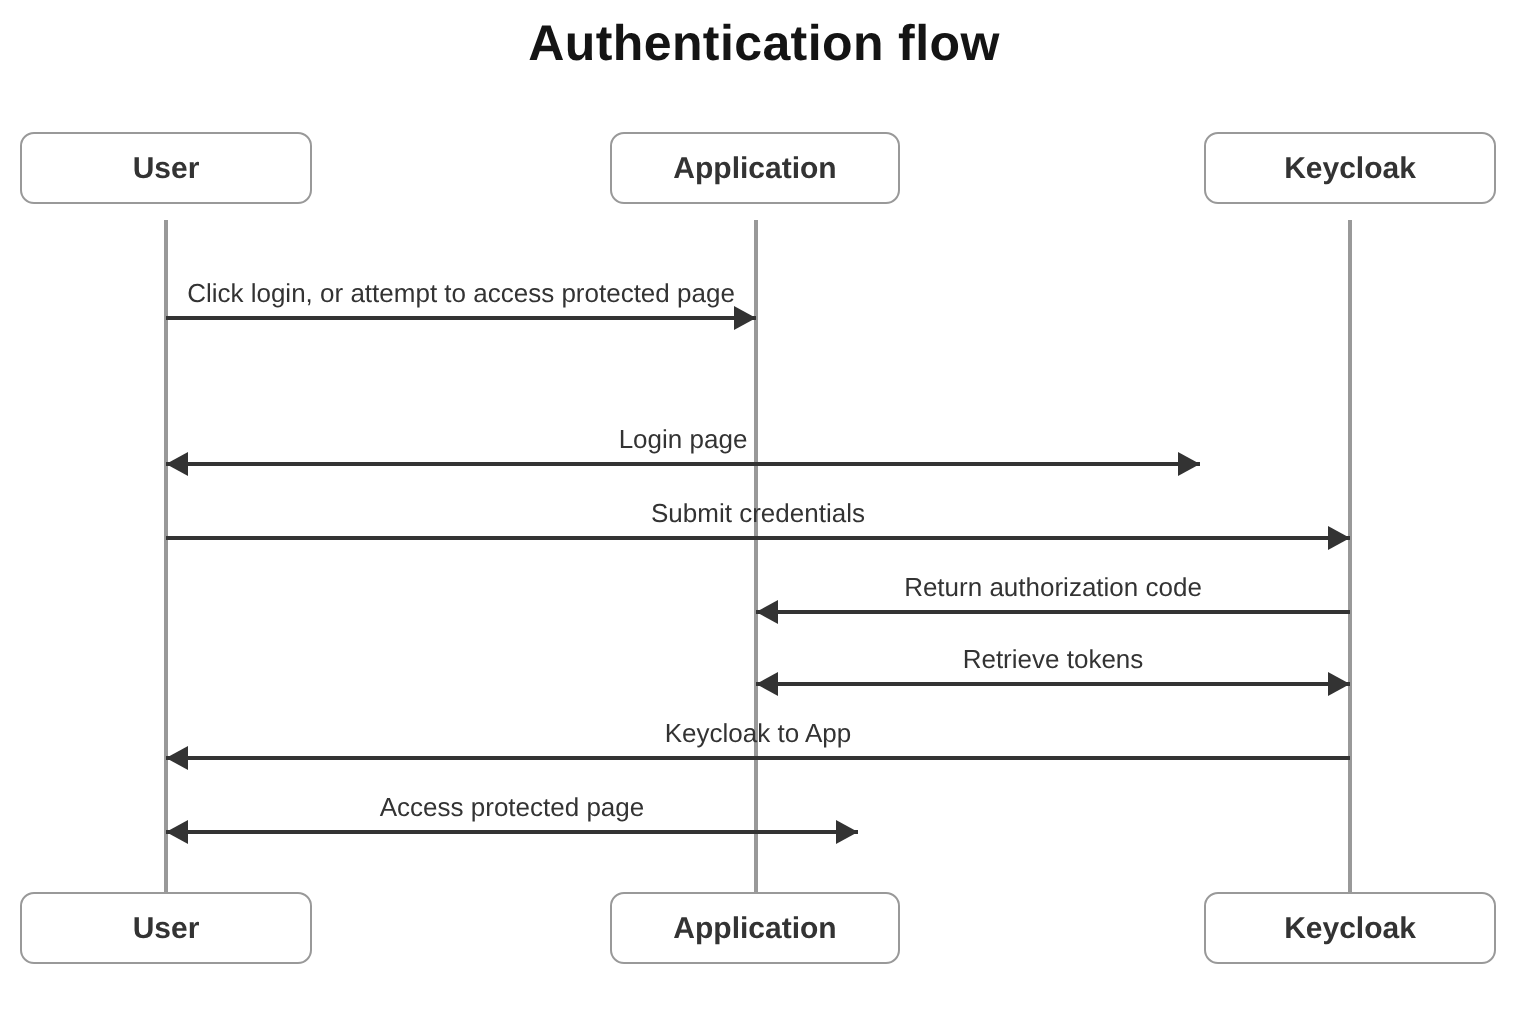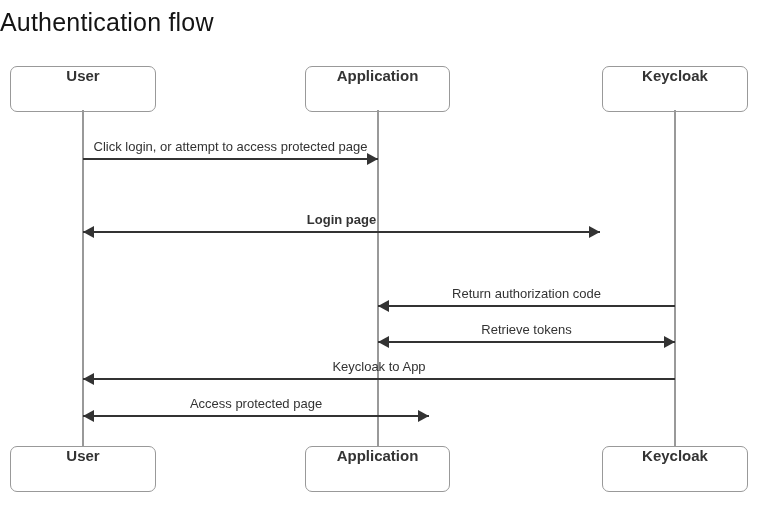--- a/index.html
+++ b/index.html
@@ -5,29 +5,29 @@
   html, body { margin: 0; padding: 0; }
   body {
     width: 764px; height: 507px;
     background: var(--background, #ffffff);
     font-family: "Liberation Sans", sans-serif;
     position: relative; overflow: hidden;
   }
   .stage { position: absolute; left: 0; top: 0; width: 764px; height: 507px; }
   .title {
     position: absolute; top: 8px; left: 0; width: 100%;
-    font-size: 25px; font-weight: 400;
+    text-align: center; font-size: 25px; font-weight: 700;
     color: var(--title, #141414); letter-spacing: 0.2px;
   }
   .actor {
-    position: absolute; height: 46px; box-sizing: border-box;
+    position: absolute; height: 36px; box-sizing: border-box;
     background: var(--actor-fill, #ffffff);
     border: 1.5px solid var(--actor-border, #999999);
     border-radius: 7px;
-    display: flex; justify-content: center;
+    display: flex; align-items: center; justify-content: center;
     font-size: 15px; font-weight: 700; color: var(--text, #333333);
   }
   .lifeline {
     position: absolute; top: 110px; height: 336px; width: 1.5px;
     background: var(--lifeline, #999999);
   }
   .message { position: absolute; }
   .msg-label {
     text-align: center; font-size: 13px; line-height: 16px;
     padding-bottom: 3px; white-space: nowrap; color: var(--text, #333333);
@@ -62,28 +62,34 @@
   <div class="lifeline" style="left:674px;"></div>
 
   <div class="message" style="left:83px; top:139px; width:295px;">
     <div class="msg-label">Click login, or attempt to access protected page</div>
     <div class="msg-line">
       <span class="ah ah-r"></span>
     </div>
   </div>
 
 
-  <div class="message" style="left:83px; top:212px; width:517px;font-weight:bold;">
+  <div class="message" style="left:83px; top:212px; width:517px;">
     <div class="msg-label">Login page</div>
     <div class="msg-line">
       <span class="ah ah-l"></span>
       <span class="ah ah-r"></span>
     </div>
   </div>
 
+  <div class="message" style="left:83px; top:249px; width:592px;">
+    <div class="msg-label">Submit credentials</div>
+    <div class="msg-line">
+      <span class="ah ah-r"></span>
+    </div>
+  </div>
 
   <div class="message" style="left:378px; top:286px; width:297px;">
     <div class="msg-label">Return authorization code</div>
     <div class="msg-line">
       <span class="ah ah-l"></span>
     </div>
   </div>
 
   <div class="message" style="left:378px; top:322px; width:297px;">
     <div class="msg-label">Retrieve tokens</div>

